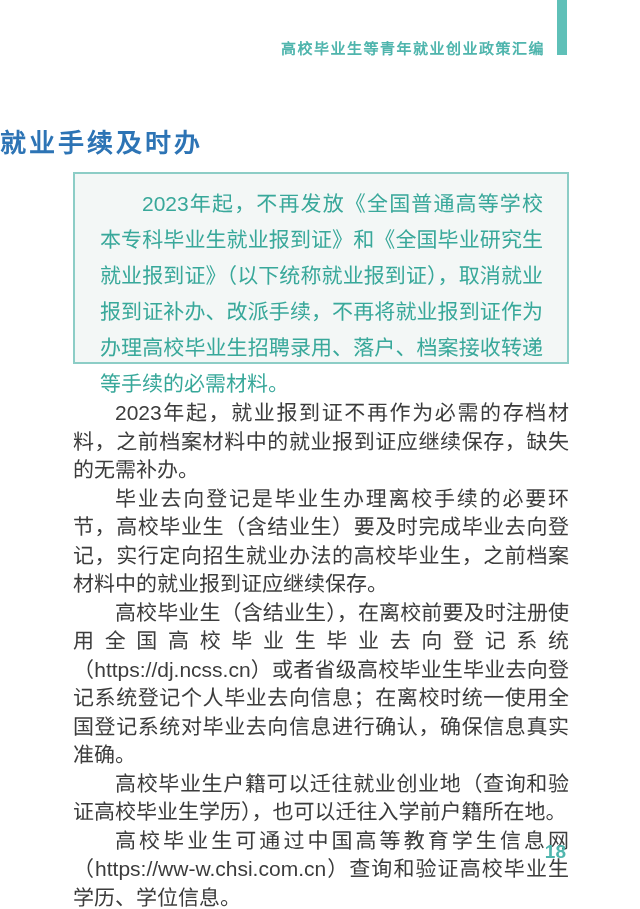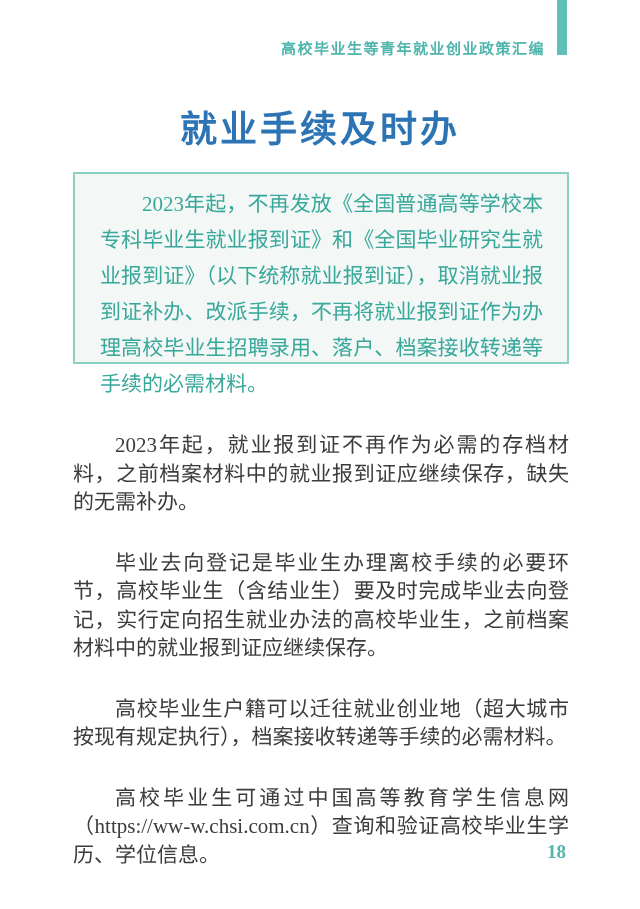--- a/index.html
+++ b/index.html
@@ -5,21 +5,21 @@
   :root {
     --accent-teal: #4fb5ad;
     --bar-teal: #5fc0b8;
     --title-blue: #2d74b5;
     --box-border: #8ccdc6;
     --box-bg: #f3f7f6;
     --box-text: #38a89a;
     --body-text: #3c3c3c;
     --page-bg: #ffffff;
   }
-  * { margin: 0; padding: 0; box-sizing: border-box; font-family: Liberation Serif, serif; }
+  * { margin: 0; padding: 0; box-sizing: border-box; }
   html, body {
     width: 640px;
     height: 909px;
     background: var(--page-bg);
     font-family: "Liberation Sans", "DejaVu Sans", sans-serif;
     overflow: hidden;
   }
   .page {
     position: relative;
     width: 640px;
@@ -39,25 +39,25 @@
   .header-bar {
     position: absolute;
     top: 0;
     right: 73px;
     width: 10px;
     height: 55px;
     background: var(--bar-teal);
   }
   .page-title {
     position: absolute;
-    top: 108px;
+    top: 121px;
     left: 0;
     width: 100%;
-    text-align: center;
-    font-size: 37px;
+    text-align: left;
+    font-size: 26px;
     line-height: 44px;
     font-weight: bold;
     letter-spacing: 3px;
     color: var(--title-blue);
   }
   .highlight-box {
     position: absolute;
     top: 172px;
     left: 73px;
     width: 496px;
@@ -79,21 +79,20 @@
     top: 399px;
     left: 73px;
     width: 496px;
   }
   .body-text p {
     font-size: 21px;
     line-height: 28.5px;
     color: var(--body-text);
     text-indent: 2em;
     text-align: justify;
-    margin-top: 32px;
   }
   .page-number {
     position: absolute;
     top: 841px;
     right: 74px;
     font-size: 19px;
     font-weight: bold;
     color: var(--accent-teal);
   }
 </style>
@@ -108,20 +107,21 @@
 
   <h1 class="page-title">就业手续及时办</h1>
 
   <div class="highlight-box">
     <p>2023年起，不再发放《全国普通高等学校本专科毕业生就业报到证》和《全国毕业研究生就业报到证》（以下统称就业报到证），取消就业报到证补办、改派手续，不再将就业报到证作为办理高校毕业生招聘录用、落户、档案接收转递等手续的必需材料。</p>
   </div>
 
   <div class="body-text">
     <p>2023年起，就业报到证不再作为必需的存档材料，之前档案材料中的就业报到证应继续保存，缺失的无需补办。</p>
     <p>毕业去向登记是毕业生办理离校手续的必要环节，高校毕业生（含结业生）要及时完成毕业去向登记，实行定向招生就业办法的高校毕业生，之前档案材料中的就业报到证应继续保存。</p>
-    <p>高校毕业生户籍可以迁往就业创业地（超大城市按现有规定执行），档案接收转递等手续的必需材料。</p>
+    <p>高校毕业生（含结业生），在离校前要及时注册使用全国高校毕业生毕业去向登记系统（https://dj.ncss.cn）或者省级高校毕业生毕业去向登记系统登记个人毕业去向信息；在离校时统一使用全国登记系统对毕业去向信息进行确认，确保信息真实准确。</p>
+    <p>高校毕业生户籍可以迁往就业创业地（查询和验证高校毕业生学历），也可以迁往入学前户籍所在地。</p>
     <p>高校毕业生可通过中国高等教育学生信息网（https://ww-w.chsi.com.cn）查询和验证高校毕业生学历、学位信息。</p>
 
   </div>
 
   <div class="page-number">18</div>
 
 </div>
 
 </body></html>

